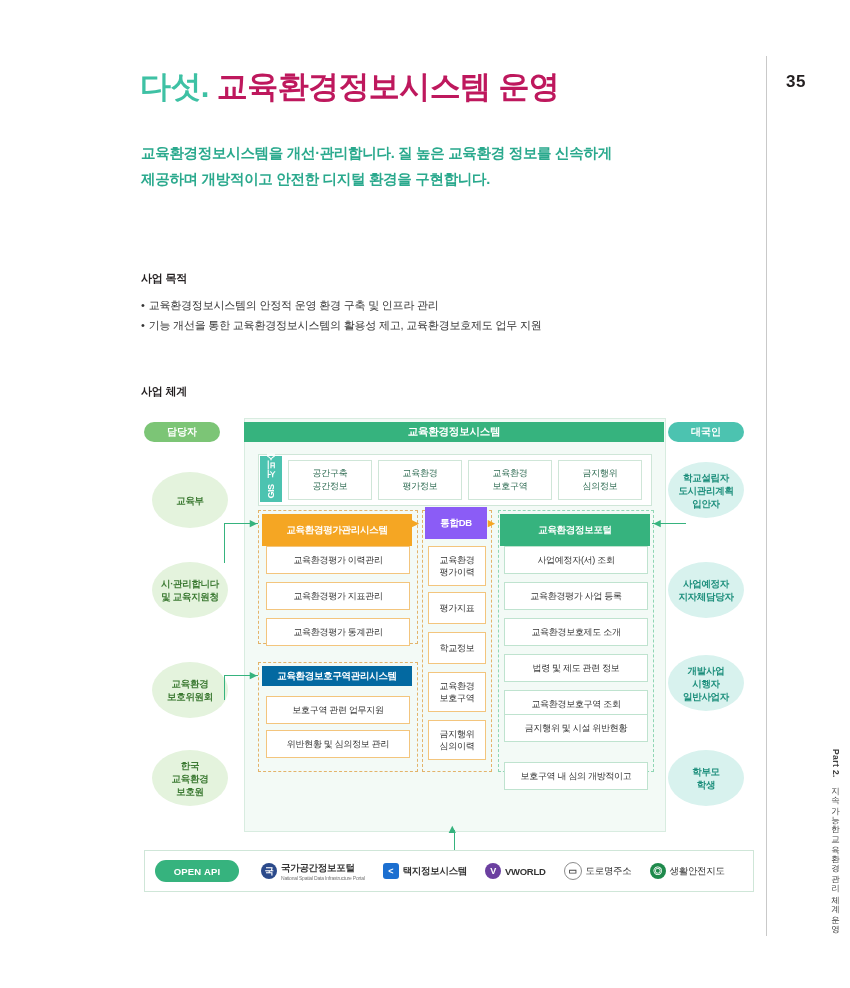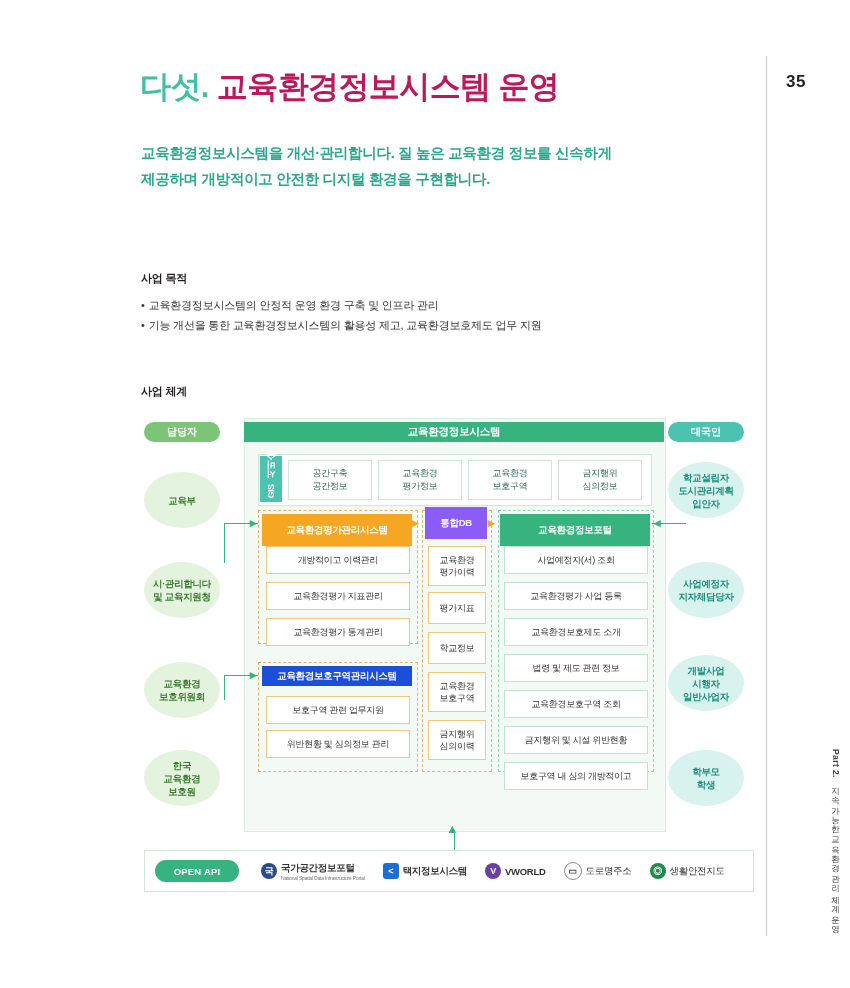--- a/index.html
+++ b/index.html
@@ -131,21 +131,21 @@
     display: flex;
     flex-direction: column;
     align-items: center;
     justify-content: center;
     font-size: 9.5px;
     font-weight: bold;
     line-height: 13px;
     text-align: center;
     letter-spacing: -.3px;
   }
-  .actor.left  { left: 4px;   background: #e4f3dd; color: #3c7a33; text-align: right; }
+  .actor.left  { left: 12px;   background: #e4f3dd; color: #3c7a33; text-align: right; }
   .actor.right { left: 528px; background: #d8f2ee; color: #1d8f7c; }
 
   
   .panel {
     position: absolute;
     left: 104px;
     top: 8px;
     width: 420px;
     height: 412px;
     background: #f3faf6;
@@ -228,21 +228,21 @@
   #eval-sys-title   { left: 122px; top: 104px; width: 150px; background: #f5a623; }
   #db-title         { left: 285px; top: 97px; width: 62px;  background: #8b5cf6; }
   #portal-title     { left: 360px; top: 104px; width: 150px; background: #36b37e; }
 
   .sub-title {
     position: absolute;
     left: 122px;
     top: 256px;
     width: 150px;
     height: 20px;
-    background: #1d4ed8;
+    background: #0369a1;
     color: #fff;
     font-size: 9.5px;
     font-weight: bold;
     display: flex;
     align-items: center;
     justify-content: center;
     letter-spacing: -.3px;
   }
 
   .cell {
@@ -450,21 +450,21 @@
 
     <div class="group-box" id="group-eval"></div>
     <div class="group-box" id="group-guard"></div>
     <div class="group-box" id="group-db"></div>
     <div class="group-box" id="group-portal"></div>
 
     <div class="col-title" id="eval-sys-title">교육환경평가관리시스템</div>
     <div class="col-title" id="db-title">통합DB</div>
     <div class="col-title" id="portal-title">교육환경정보포털</div>
 
-    <div class="cell left-col" style="top:136px">개방적이고 이력관리</div>
+    <div class="cell left-col" style="top:136px">교육환경평가 이력관리</div>
     <div class="cell left-col" style="top:172px">교육환경평가 지표관리</div>
     <div class="cell left-col" style="top:208px">교육환경평가 통계관리</div>
 
     <div class="sub-title">교육환경보호구역관리시스템</div>
     <div class="cell left-col sub" style="top:286px">보호구역 관련 업무지원</div>
     <div class="cell left-col sub" style="top:320px">위반현황 및 심의정보 관리</div>
 
     <div class="cell mid-col" style="top:136px;height:38px;flex-direction:column">
       <span>교육환경</span>
       <span>평가이력</span>
@@ -478,21 +478,21 @@
     <div class="cell mid-col" style="top:310px;height:38px;flex-direction:column">
       <span>금지행위</span>
       <span>심의이력</span>
     </div>
 
     <div class="cell right-col" style="top:136px">사업예정자(서) 조회</div>
     <div class="cell right-col" style="top:172px">교육환경평가 사업 등록</div>
     <div class="cell right-col" style="top:208px">교육환경보호제도 소개</div>
     <div class="cell right-col" style="top:244px">법령 및 제도 관련 정보</div>
     <div class="cell right-col" style="top:280px">교육환경보호구역 조회</div>
-    <div class="cell right-col" style="top:316px">금지행위 및 시설 위반현황</div>
+    <div class="cell right-col" style="top:304px">금지행위 및 시설 위반현황</div>
     <div class="cell right-col" style="top:352px">보호구역 내 심의 개방적이고</div>
 
     <div class="conn" style="left:84px; top:113px; width:34px; height:1px;"></div>
     <div class="arrow" style="left:110px; top:106px;">▸</div>
     <div class="conn" style="left:84px; top:113px; width:1px; height:40px;"></div>
 
     <div class="conn" style="left:84px; top:265px; width:34px; height:1px;"></div>
     <div class="arrow" style="left:110px; top:258px;">▸</div>
     <div class="conn" style="left:84px; top:265px; width:1px; height:25px;"></div>
 

